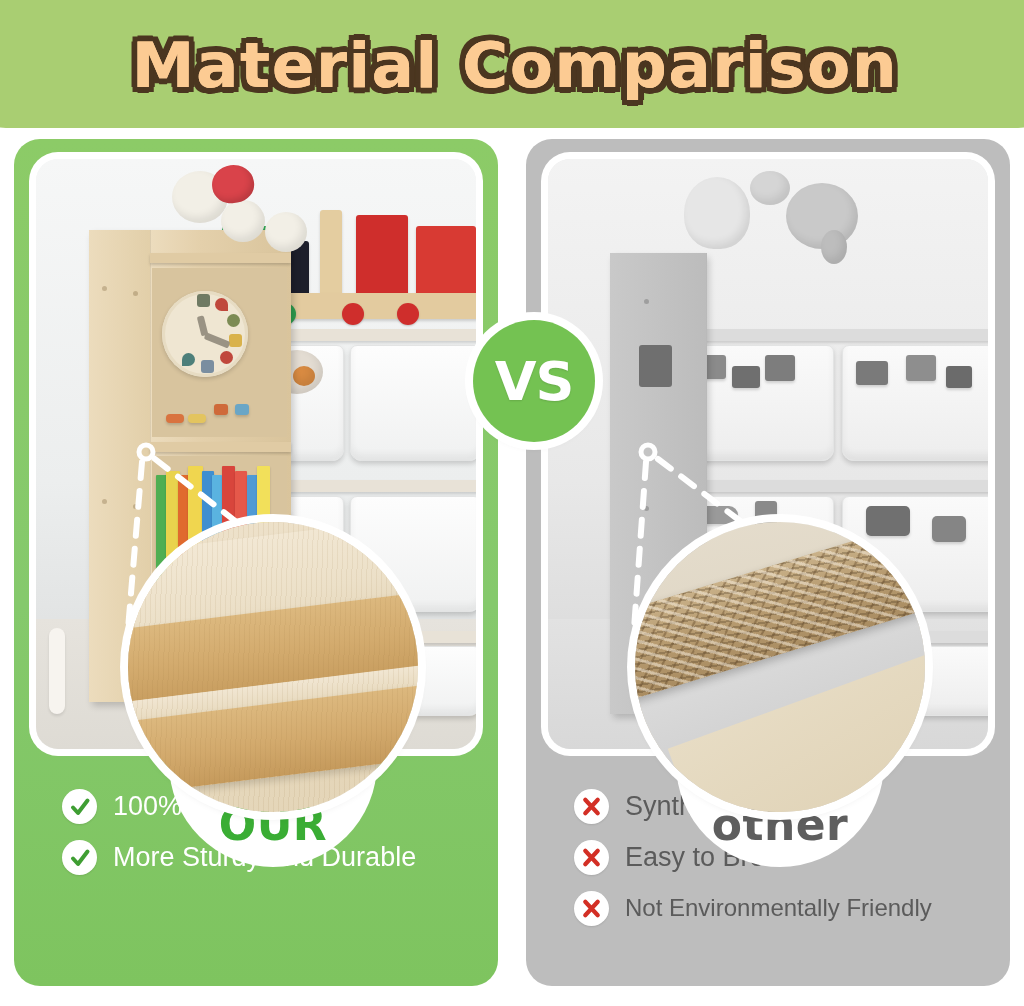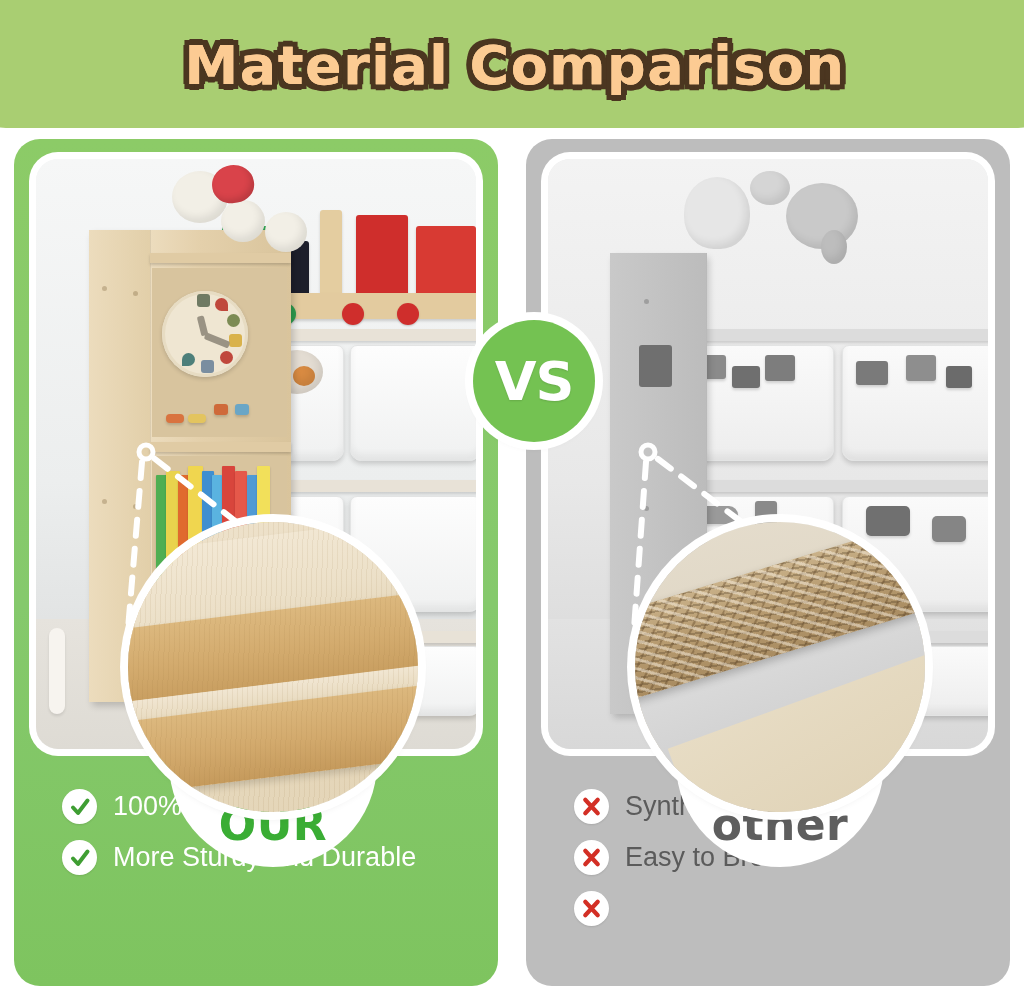--- a/index.html
+++ b/index.html
@@ -11,21 +11,21 @@
   }
 
   
   .title-banner{
     position:absolute;left:-40px;top:0;width:1104px;height:128px;
     background:#a9ce72;
     border-bottom-left-radius:46px;border-bottom-right-radius:46px;
     display:flex;align-items:center;justify-content:center;
   }
   .title-text{
-    font-size:54px;font-weight:bold;letter-spacing:1.5px;
+    font-size:63px;font-weight:bold;letter-spacing:1.5px;
     font-family:"DejaVu Sans","Liberation Sans",sans-serif;
     color:#fccb93;
     -webkit-text-stroke:2px #fff7ea;
     paint-order:stroke fill;
     text-shadow:
        0 0 0 #fccb93,
       -5px -5px 0 #4b3620, 5px -5px 0 #4b3620,
       -5px  5px 0 #4b3620, 5px  5px 0 #4b3620,
       -6px  0   0 #4b3620, 6px  0   0 #4b3620,
        0   -6px 0 #4b3620, 0    6px 0 #4b3620;
@@ -386,20 +386,21 @@
           </svg>
       </span>
       <span class="feat-label bad">Easy to Break</span>
     </div>
     <div class="feat-row">
       <span class="badge">
         <svg width="23" height="23" viewBox="0 0 24 24">
             <path d="M5.5 5 L18.5 19 M18.5 5 L5.5 19" fill="none" stroke="#d32f25" stroke-width="4.4" stroke-linecap="round"></path>
           </svg>
       </span>
+      <span class="feat-label bad small">Not Environmentally Friendly</span>
     </div>
   </div>
 </div>
 
 <div class="label-circle ll">
   <span class="label-text label-our">OUR</span>
 </div>
 <div class="label-circle rl">
   <span class="label-text label-other">other</span>
 </div>

